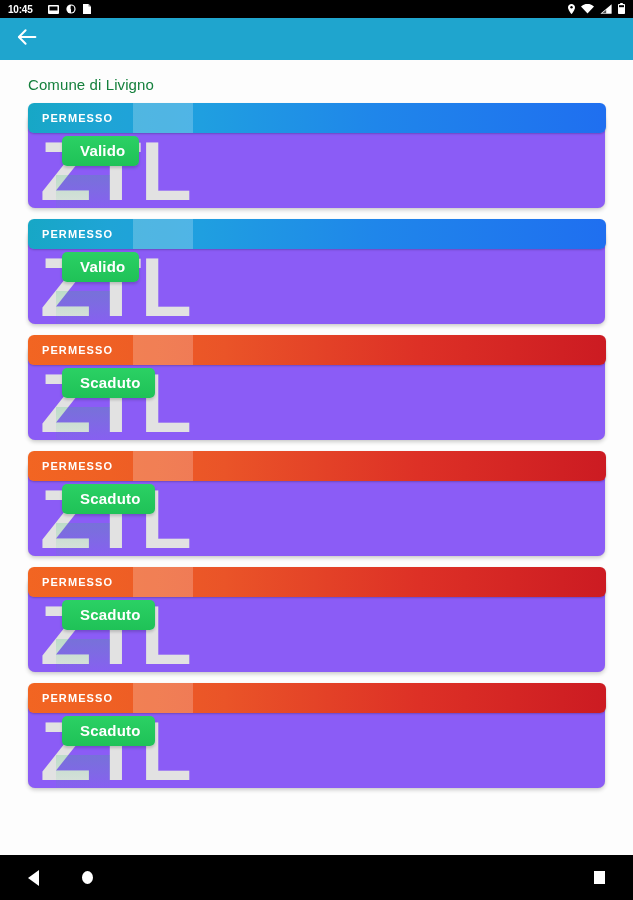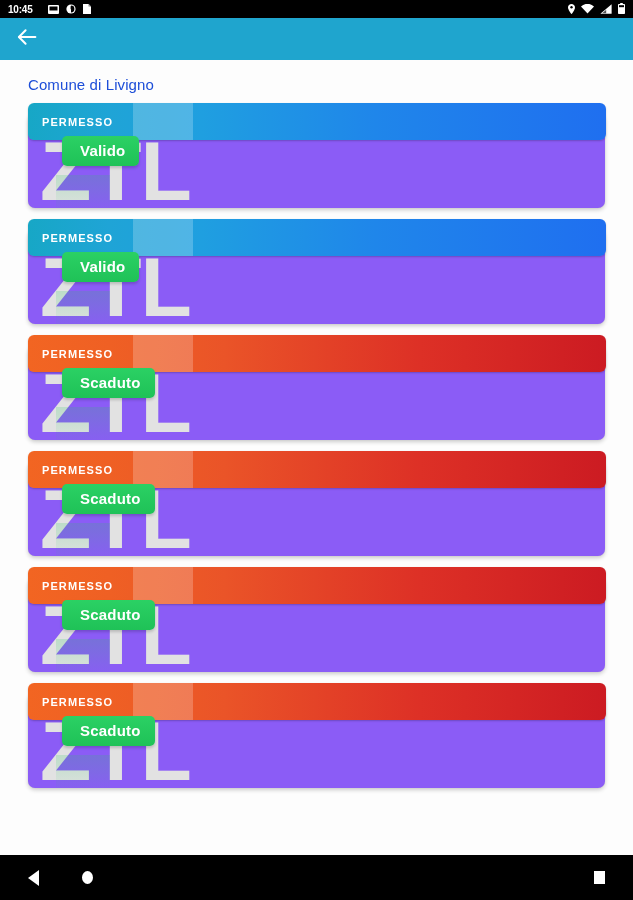--- a/index.html
+++ b/index.html
@@ -57,21 +57,21 @@
   }
 
   
   .content {
     flex:1 1 auto;
     background:#fdfdfd;
     overflow:hidden;
     position:relative;
   }
   .section-title {
-    color:#1d4ed8;
+    color:#15803d;
     font-size:15px;
     padding:16px 0 10px 28px;
     letter-spacing:.1px;
   }
 
   .card-wrap {
     position:relative;
     margin:0 0 11px 0;
     height:105px;
   }
@@ -91,21 +91,21 @@
     font-weight:bold;
     color:#e2e2e2;
     letter-spacing:-1px;
     line-height:.86;
     user-select:none;
     pointer-events:none;
   }
   .card-bar {
     position:absolute;
     left:28px; right:27px;
-    top:0; height:37px;
+    top:0; height:30px;
     border-radius:6px;
     z-index:3;
     display:flex; align-items:center;
     overflow:hidden;
     box-shadow:0 1px 2px rgba(0,0,0,.22);
   }
   .card-bar.valid {
     background:linear-gradient(90deg,#17a7c6 0%,#1fa4d6 14%,#1f9fe0 30%,#1f86ea 60%,#1f6ff0 100%);
   }
   .card-bar.expired {

